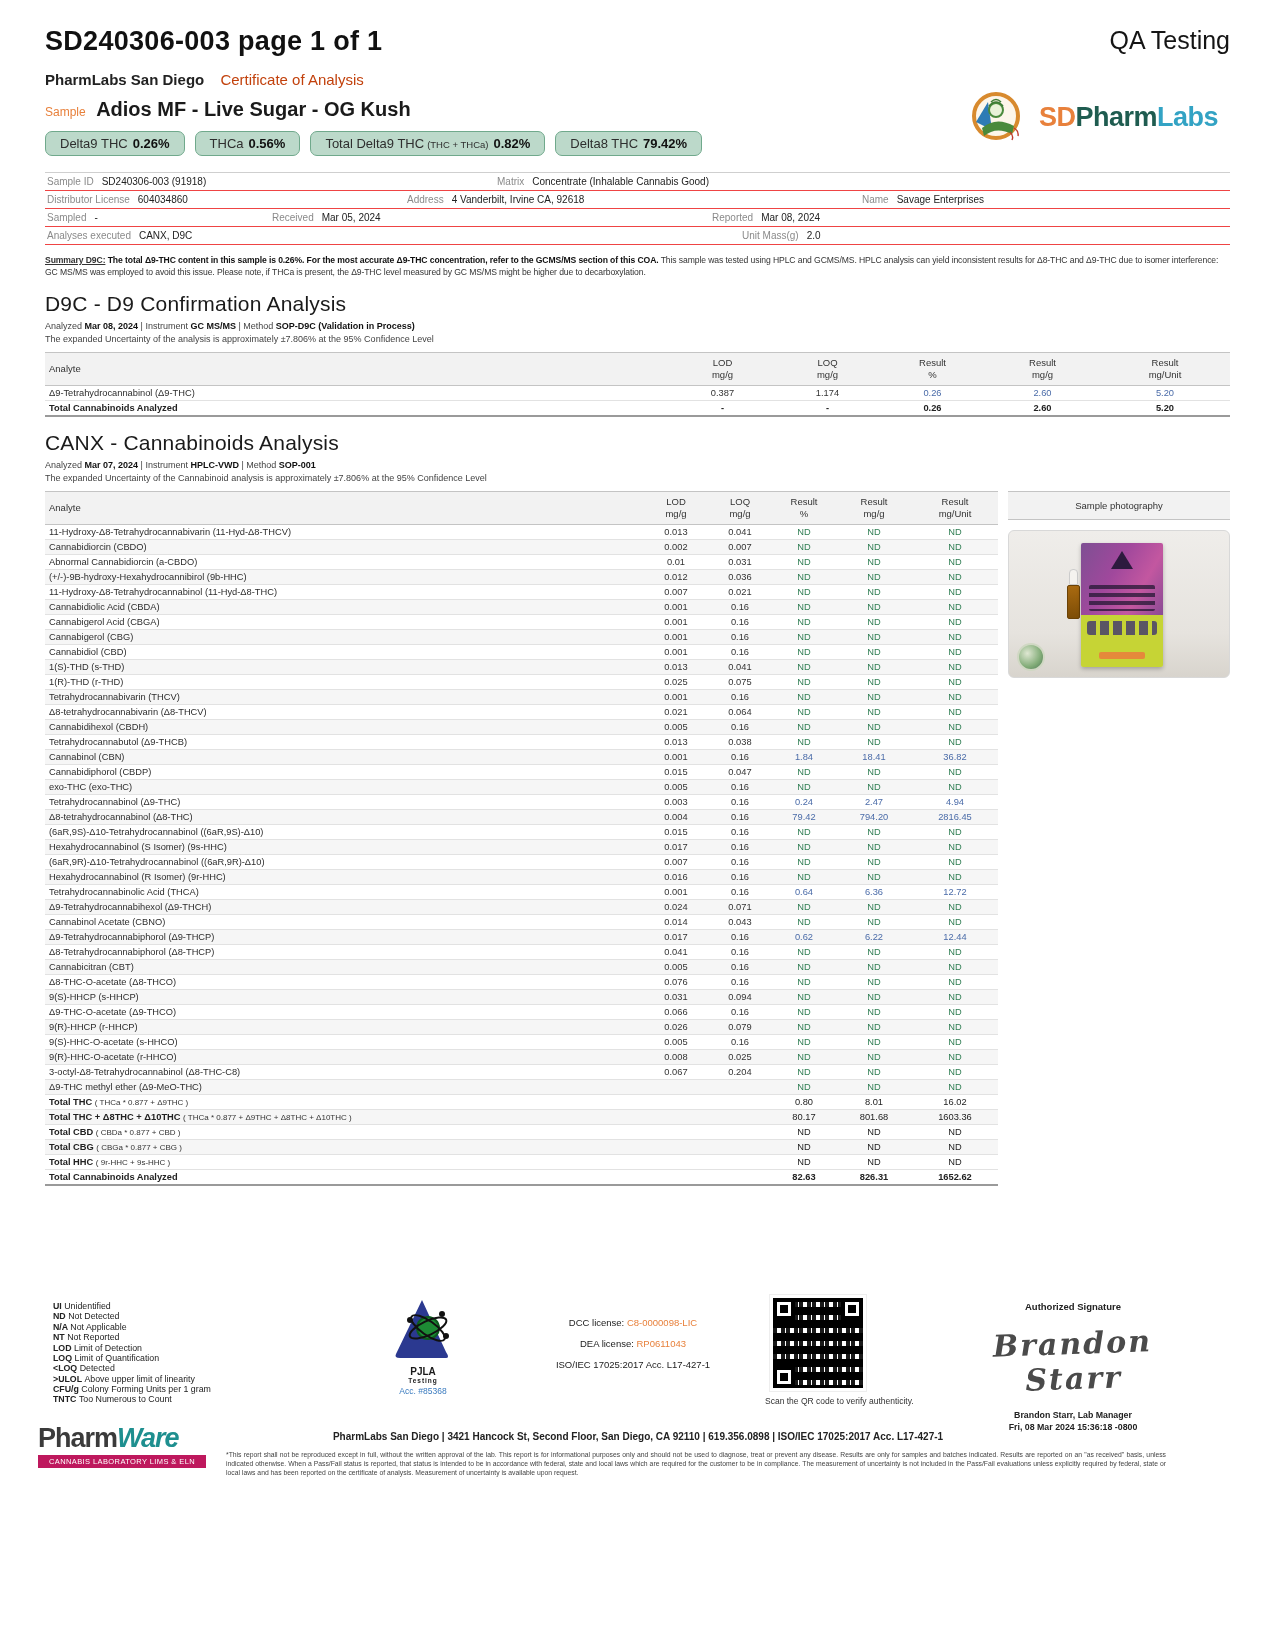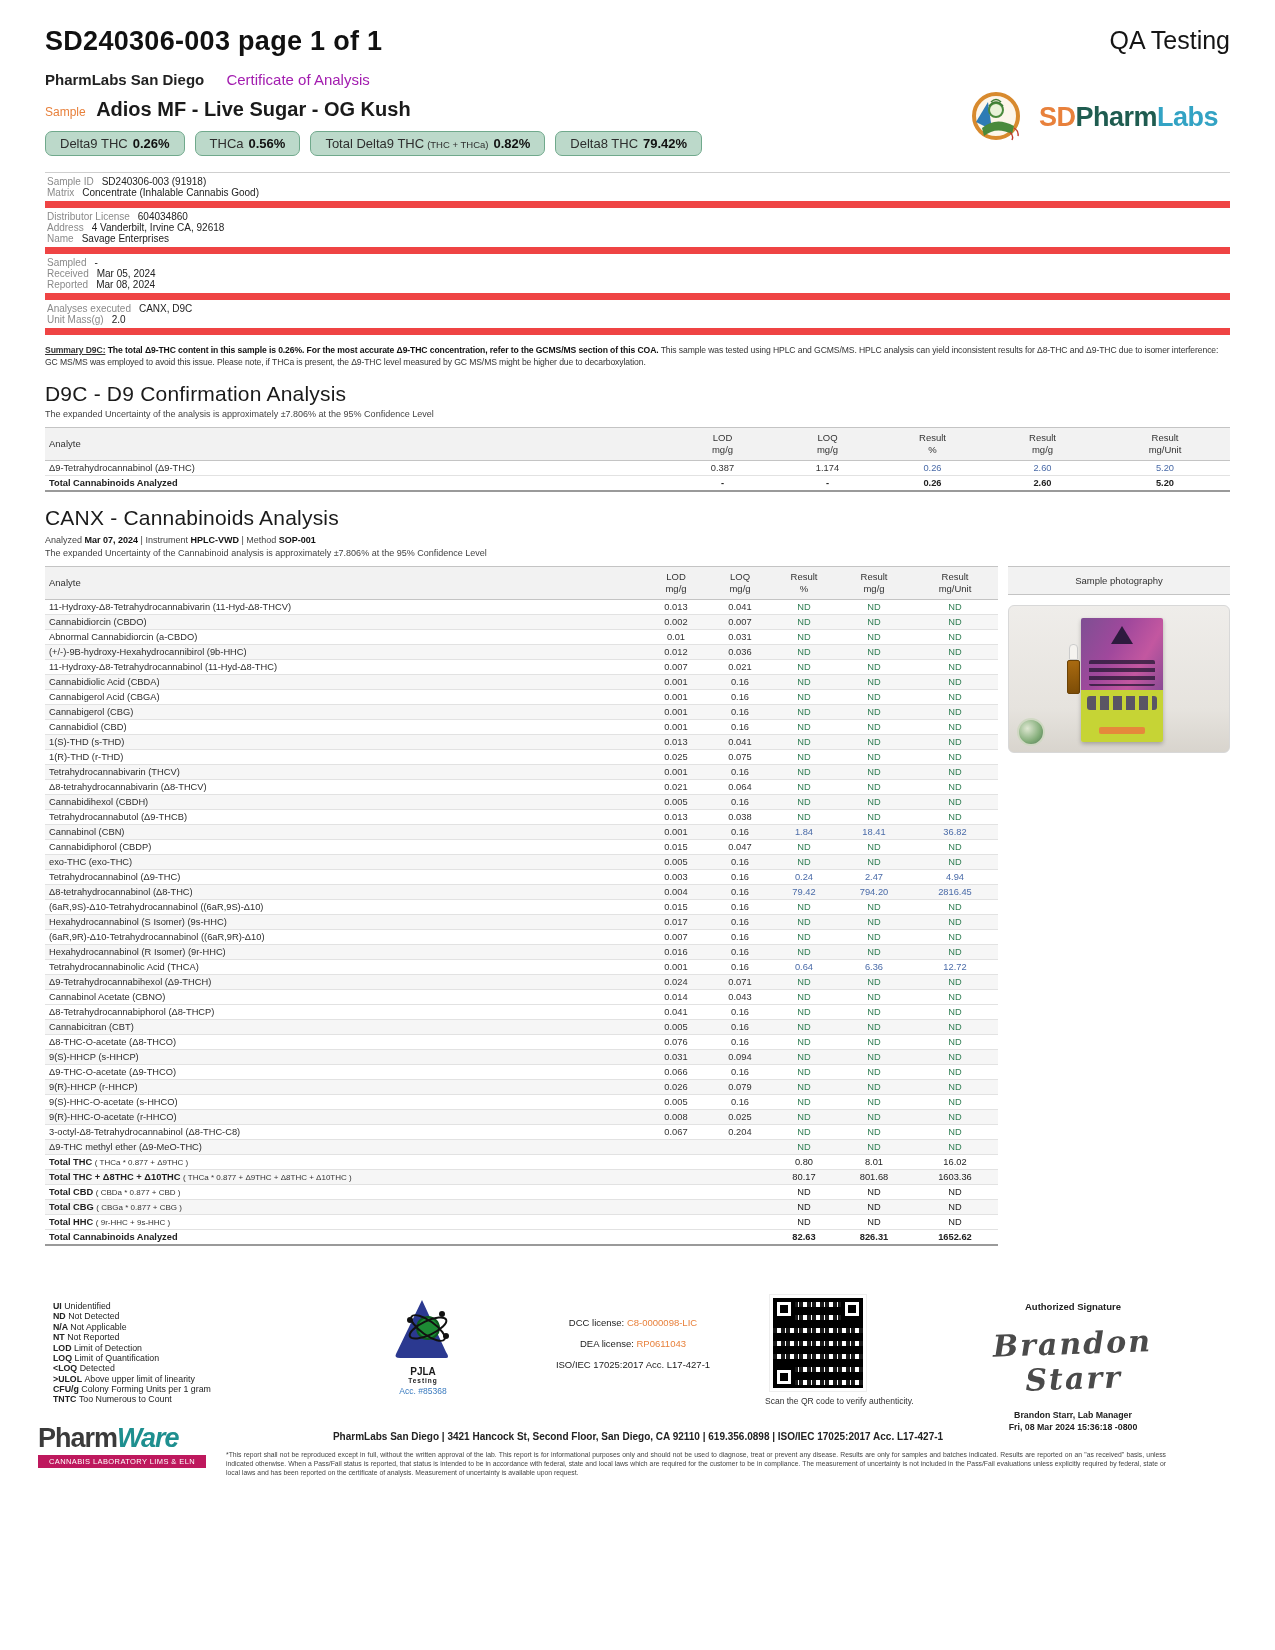--- a/index.html
+++ b/index.html
@@ -8,36 +8,36 @@
   .inner { padding:26px 45px 0 45px; }
 
   
   .top-row { display:flex; justify-content:space-between; align-items:flex-start; }
   .page-title { font-size:27px; font-weight:bold; letter-spacing:.3px; color:#111; }
   .qa-label { font-size:25px; font-weight:500; color:#151515; }
 
   .head-row { display:flex; justify-content:space-between; margin-top:14px; }
   .lab-line { font-size:15px; }
   .lab-name { font-weight:bold; color:#222; }
-  .doc-type { color:#a21caf; font-weight:500; margin-left:18px; }
+  .doc-type { color:#c2410c; font-weight:500; margin-left:12px; }
   .sample-line { margin-top:10px; }
   .sample-label { font-size:12px; color:#e8813c; margin-right:6px;margin-top:47px; }
   .sample-name { font-size:20px; font-weight:bold; color:#1a1a1a; }
   .badges { display:flex; gap:10px; margin-top:10px; }
   .badge { background:#bcd9ca; border:1.5px solid #70a98c; border-radius:7px; padding:4px 14px; font-size:13px; color:#2e2e2e; white-space:nowrap; }
   .badge .v { font-weight:bold; color:#111; margin-left:5px;text-align:right; }
   .badge .sub { font-size:9.5px; margin-left:3px; }
 
   .logo-block { display:flex; align-items:center; gap:13px; margin-top:8px; margin-right:12px; }
   .logo-text { font-size:27px; font-weight:bold; letter-spacing:-0.5px; }
   .l-sd { color:#e8813c; } .l-pharm { color:#1f5c50; } .l-labs { color:#33a3c4; }
 
   
   .info { margin-top:16px; border-top:1px solid #cfcfcf; font-size:10px; }
-  .info-row { display:flex; border-bottom:7px solid #ef4444; padding:3px 2px;flex-direction:column; }
+  .info-row { display:flex; border-bottom:1px solid #ef4444; padding:3px 2px; }
   .pair { display:flex; gap:8px; }
   .pair .lbl { color:#8a8a8a; }
   .pair .val { color:#222; }
   .w450 { width:450px; } .w360 { width:360px; } .w455 { width:455px; }
   .w225 { width:225px; } .w440 { width:440px; } .w695 { width:695px; }
 
   
   .summary { margin-top:10px; font-size:8.6px; line-height:1.35; color:#333; letter-spacing:-0.1px; }
   .summary .u { text-decoration:underline; font-weight:bold; }
   .summary b { color:#111; }
@@ -216,20 +216,21 @@
             <span class="val">2.0</span>
           </div>
       </div>
     </div>
 
     <div class="summary">
       <span class="u">Summary D9C:</span><b> The total Δ9-THC content in this sample is 0.26%. For the most accurate Δ9-THC concentration, refer to the GCMS/MS section of this COA.</b><span> This sample was tested using HPLC and GCMS/MS. HPLC analysis can yield inconsistent results for Δ8-THC and Δ9-THC due to isomer interference: GC MS/MS was employed to avoid this issue. Please note, if THCa is present, the Δ9-THC level measured by GC MS/MS might be higher due to decarboxylation.</span>
     </div>
 
     <div class="sec-title">D9C - D9 Confirmation Analysis</div>
+    <div class="meta"><span>Analyzed </span><b>Mar 08, 2024</b><span> | Instrument </span><b>GC MS/MS</b><span> | Method </span><b>SOP-D9C (Validation in Process)</b></div>
     <div class="unc">The expanded Uncertainty of the analysis is approximately ±7.806% at the 95% Confidence Level</div>
     <table class="d9c-table">
       <colgroup>
           <col class="c-analyte">
           <col style="width:105px">
           <col style="width:105px">
           <col style="width:105px">
           <col style="width:115px">
           <col style="width:130px">
         </colgroup>
@@ -498,20 +499,28 @@
                 <td class="nd">ND</td>
               </tr>
               <tr>
                 <td class="a">Cannabinol Acetate (CBNO)</td>
                 <td>0.014</td>
                 <td>0.043</td>
                 <td class="nd">ND</td>
                 <td class="nd">ND</td>
                 <td class="nd">ND</td>
               </tr>
+              <tr class="alt">
+                <td class="a">Δ9-Tetrahydrocannabiphorol (Δ9-THCP)</td>
+                <td>0.017</td>
+                <td>0.16</td>
+                <td class="res">0.62</td>
+                <td class="res">6.22</td>
+                <td class="res">12.44</td>
+              </tr>
               <tr>
                 <td class="a">Δ8-Tetrahydrocannabiphorol (Δ8-THCP)</td>
                 <td>0.041</td>
                 <td>0.16</td>
                 <td class="nd">ND</td>
                 <td class="nd">ND</td>
                 <td class="nd">ND</td>
               </tr>
               <tr class="alt">
                 <td class="a">Cannabicitran (CBT)</td>

